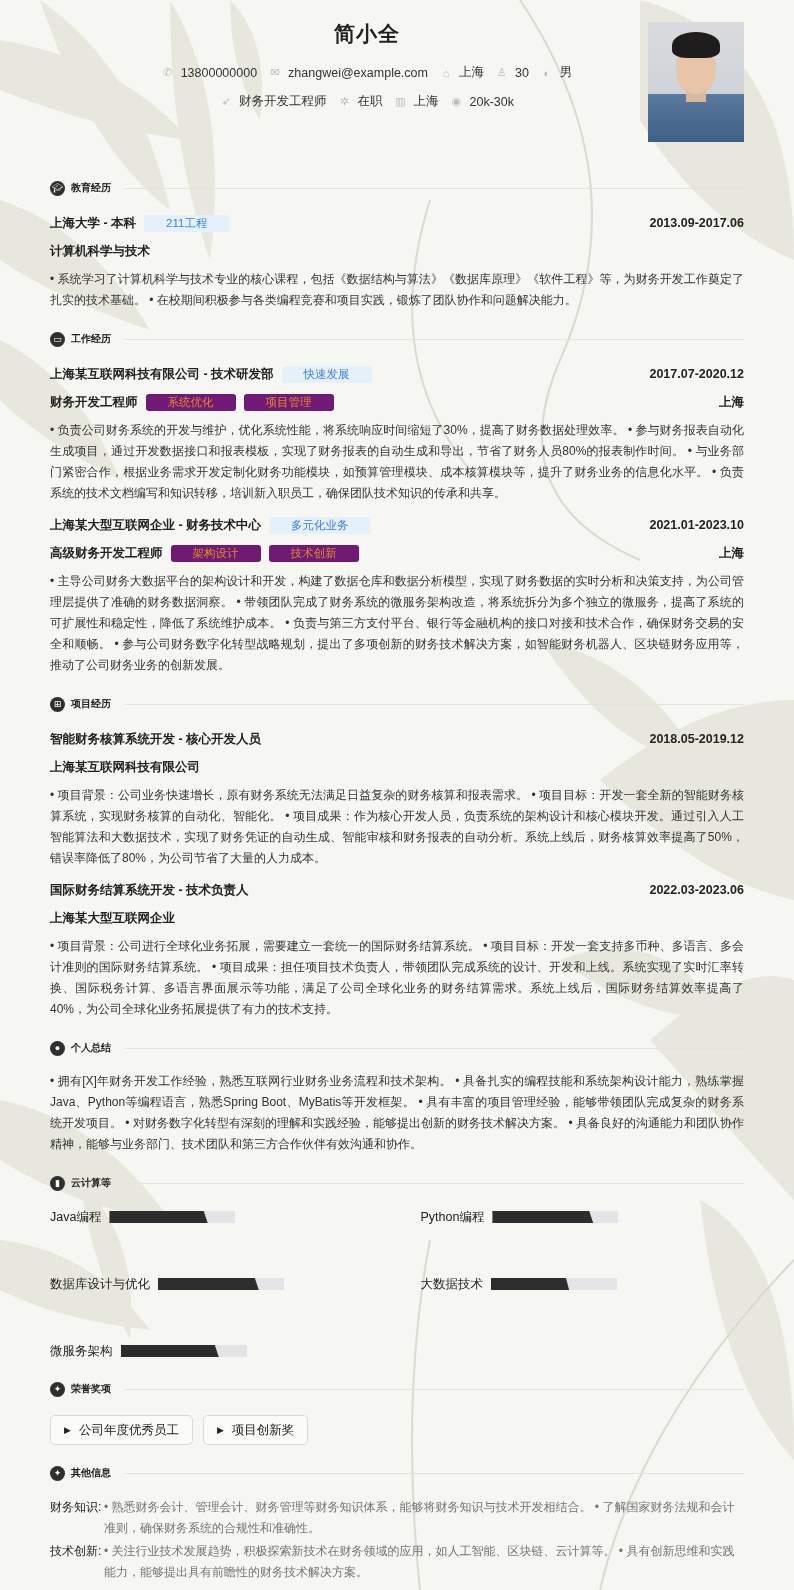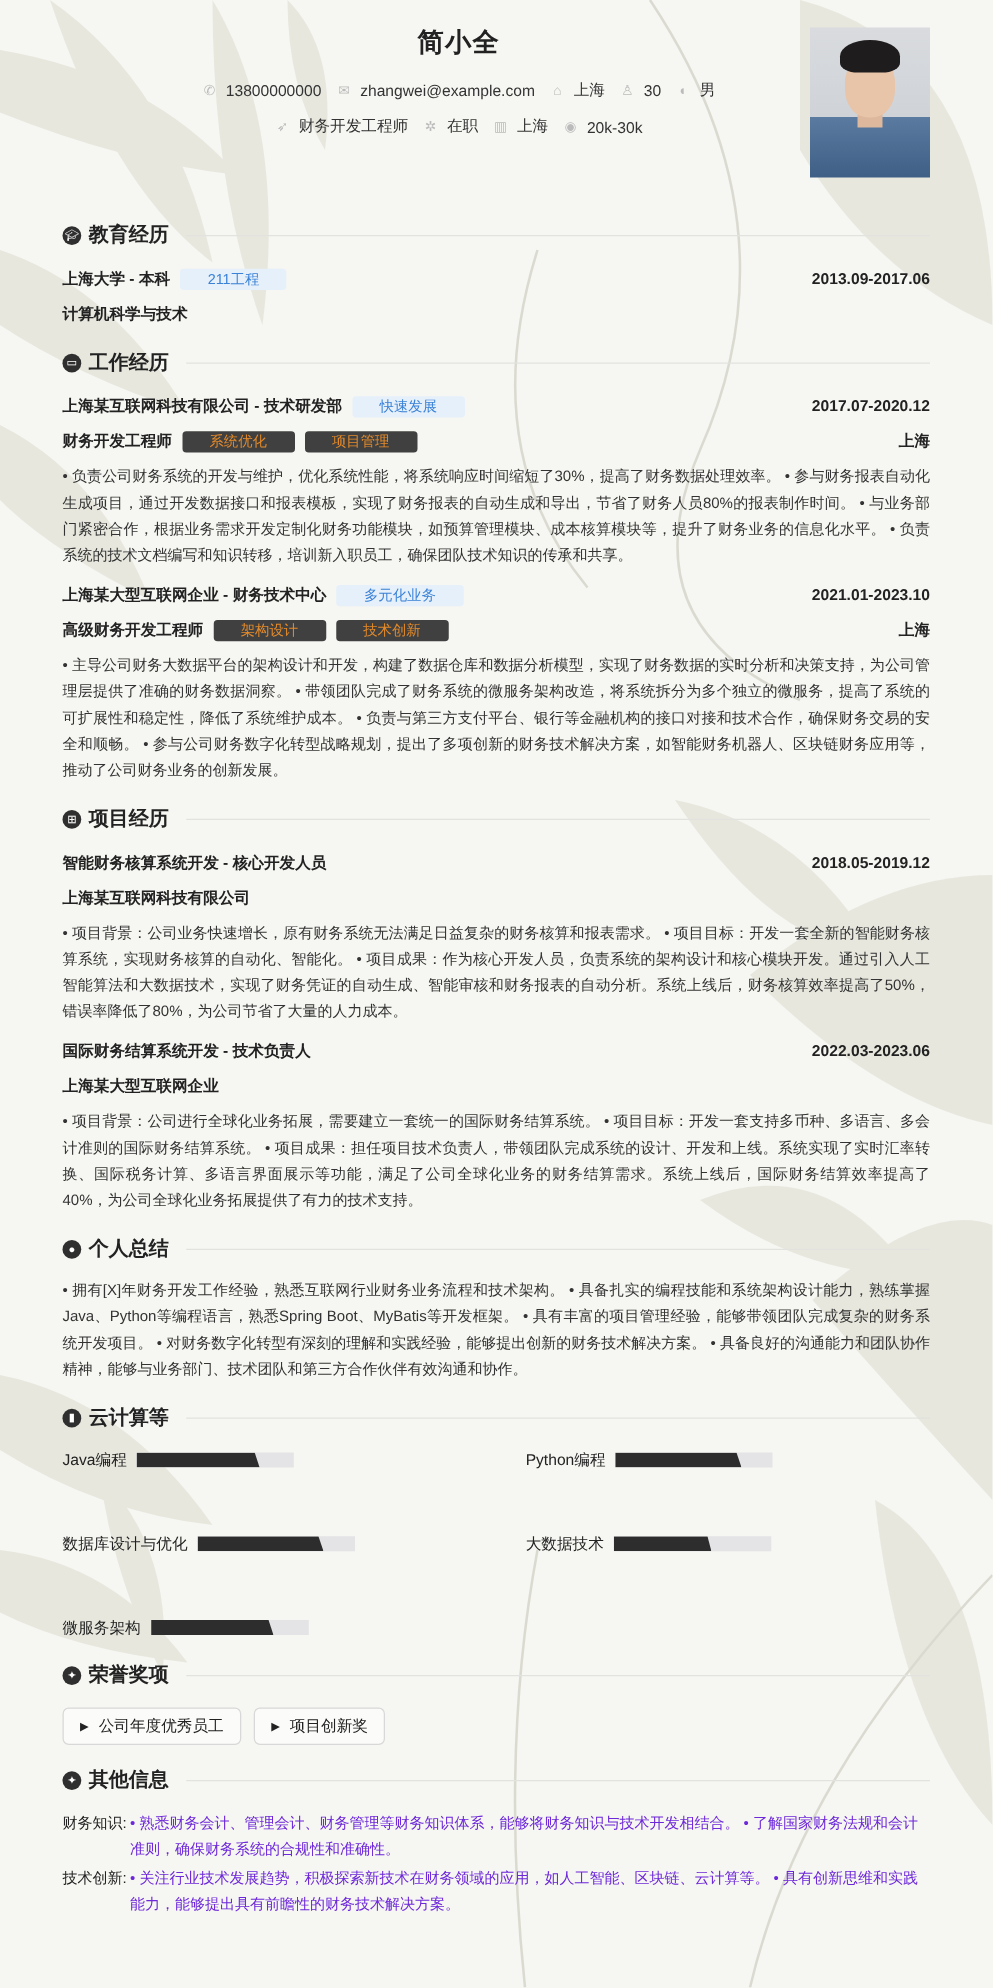--- a/index.html
+++ b/index.html
@@ -31,48 +31,48 @@
   .photo .hair { position: absolute; left: 24px; top: 10px; width: 48px; height: 26px; border-radius: 50% 50% 30% 30%; background: #1e1c1c; }
   .photo .neck { position: absolute; left: 38px; top: 66px; width: 20px; height: 14px; background: #deb89c; }
 
   
   .section { margin-top: 0; }
   .sec-head { display: flex; align-items: center; gap: 6px; height: 32px; }
   .sec-icon {
     width: 15px; height: 15px; border-radius: 50%; background: #2f2f2f; color: #fff;
     font-size: 9px; display: flex; align-items: center; justify-content: center;
   }
-  .sec-title { font-size: 16px; font-weight: bold; white-space: nowrap; }
+  .sec-title { font-size: 10px; font-weight: bold; white-space: nowrap; }
   .sec-line { flex: 1; height: 1px; background: #e2e2de; margin-left: 8px; }
 
   .entry { margin-top: 8px; }
   .row { display: flex; justify-content: space-between; align-items: center; height: 22px; margin-top: 6px; }
   .row-left { display: flex; align-items: flex-start; gap: 8px; }
   .bold { font-size: 12.5px; font-weight: bold; }
   .tag { font-size: 11.5px; padding: 1px 22px; border-radius: 3px; }
   .tag.blue { color: #3a82d6; background: #e6f0fb; }
-  .tag.orange { color: #e38a2a; background: #404040; }
+  .tag.orange { color: #e38a2a; background: #701a75; }
   .desc { font-size: 12px; line-height: 21px; color: #333; margin-top: 7px; text-align: justify; }
 
   
   .skills { display: grid; grid-template-columns: 1fr 1fr; row-gap: 12px; column-gap: 40px; margin-top: 8px; gap: 47px; }
   .skill { display: flex; align-items: center; gap: 8px; font-size: 12.5px; height: 20px; }
   .bar { position: relative; height: 12px; width: 126px; background: #e4e4e6; }
   .bar .fill { position: absolute; left: 0; top: 0; bottom: 0; background: #2d2d2d; clip-path: polygon(0 0, 96% 0, 100% 100%, 0 100%); }
 
   
   .awards { display: flex; gap: 10px; margin-top: 10px; }
   .award { display: flex; align-items: center; gap: 8px; border: 1px solid #d8d8d8; border-radius: 5px; padding: 0 13px; height: 30px; font-size: 12.5px; background: rgba(255,255,255,0.5); }
   .award .tri { font-size: 9px; }
 
   
   .other { margin-top: 8px; }
   .other-row { display: flex; font-size: 12px; line-height: 21px; margin-top: 2px; }
   .other-label { font-weight: normal; width: 54px; flex-shrink: 0; }
-  .other-text { flex: 1; color: #6d28d9; }
+  .other-text { flex: 1; color: #737373; }
 </style>
 </head>
 <body>
 
 <svg class="bg" width="794" height="1590" viewBox="0 0 794 1590">
   <g fill="#e6e6dc" opacity="0.9">
     <path d="M0 40 Q120 60 190 140 Q100 130 0 90 Z"></path>
     <path d="M40 0 Q140 70 170 210 Q90 150 40 0 Z"></path>
     <path d="M170 0 Q230 100 210 260 Q170 150 170 0 Z"></path>
     <path d="M0 200 Q90 230 150 330 Q60 300 0 260 Z"></path>
@@ -157,20 +157,21 @@
       <div class="row">
         <div class="row-left">
           <span class="bold">上海大学 - 本科</span>
           <span class="tag blue">211工程</span>
         </div>
         <span class="bold">2013.09-2017.06</span>
       </div>
       <div class="row">
           <span class="bold">计算机科学与技术</span>
         </div>
+      <div class="desc">• 系统学习了计算机科学与技术专业的核心课程，包括《数据结构与算法》《数据库原理》《软件工程》等，为财务开发工作奠定了扎实的技术基础。 • 在校期间积极参与各类编程竞赛和项目实践，锻炼了团队协作和问题解决能力。</div>
     </div>
   </div>
 
   <div class="section" style="margin-top:12px;">
     <div class="sec-head">
       <span class="sec-icon">▭</span>
       <span class="sec-title">工作经历</span>
       <span class="sec-line"></span>
     </div>
     <div class="entry">

